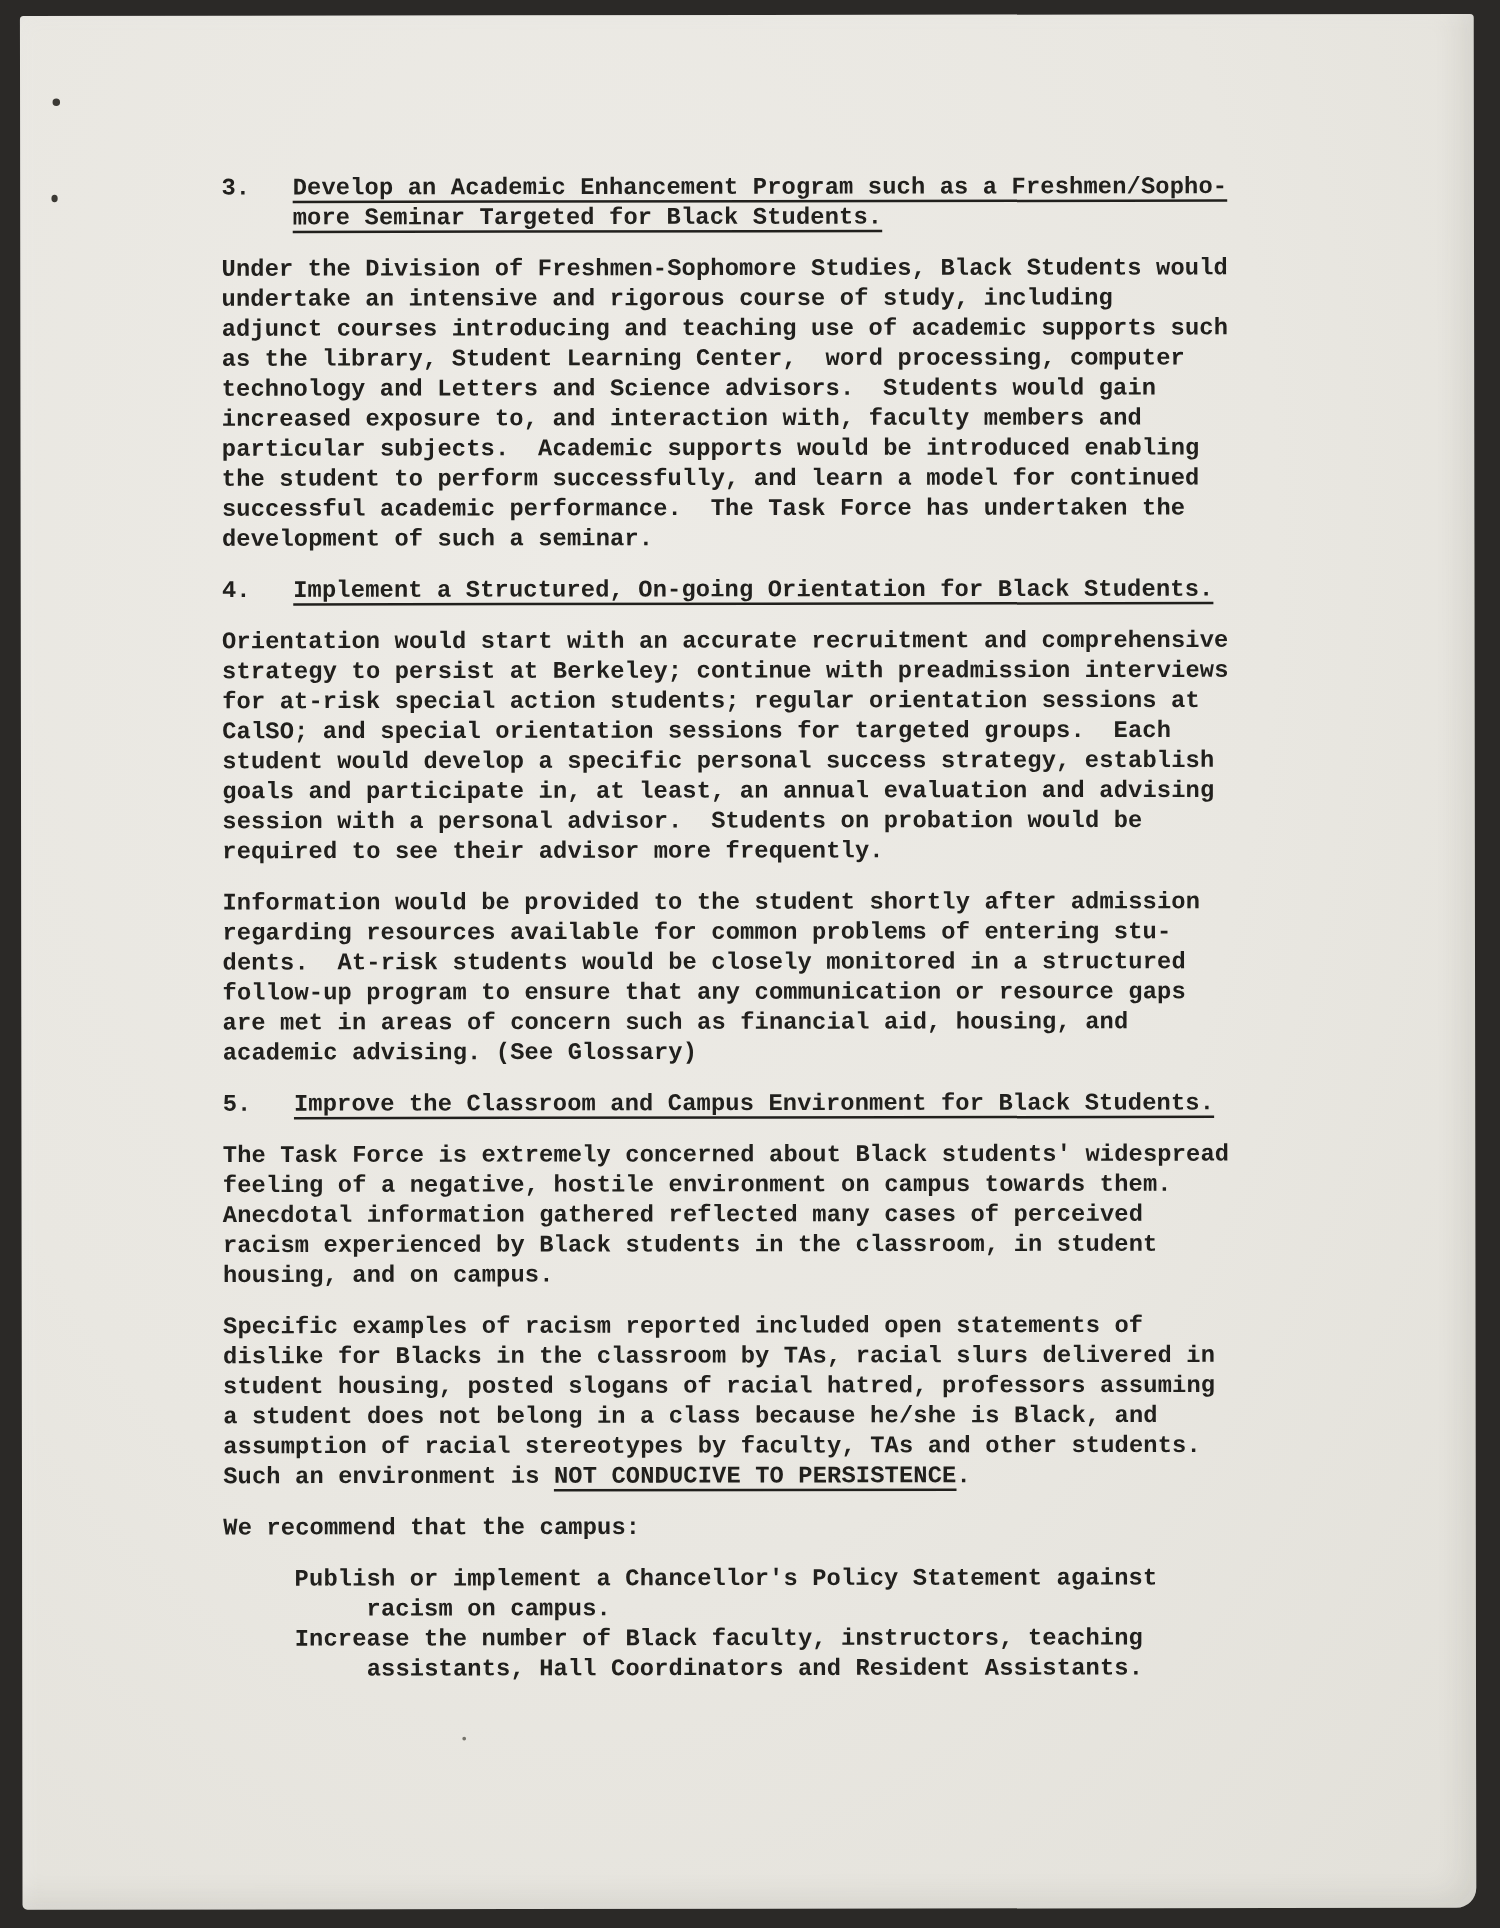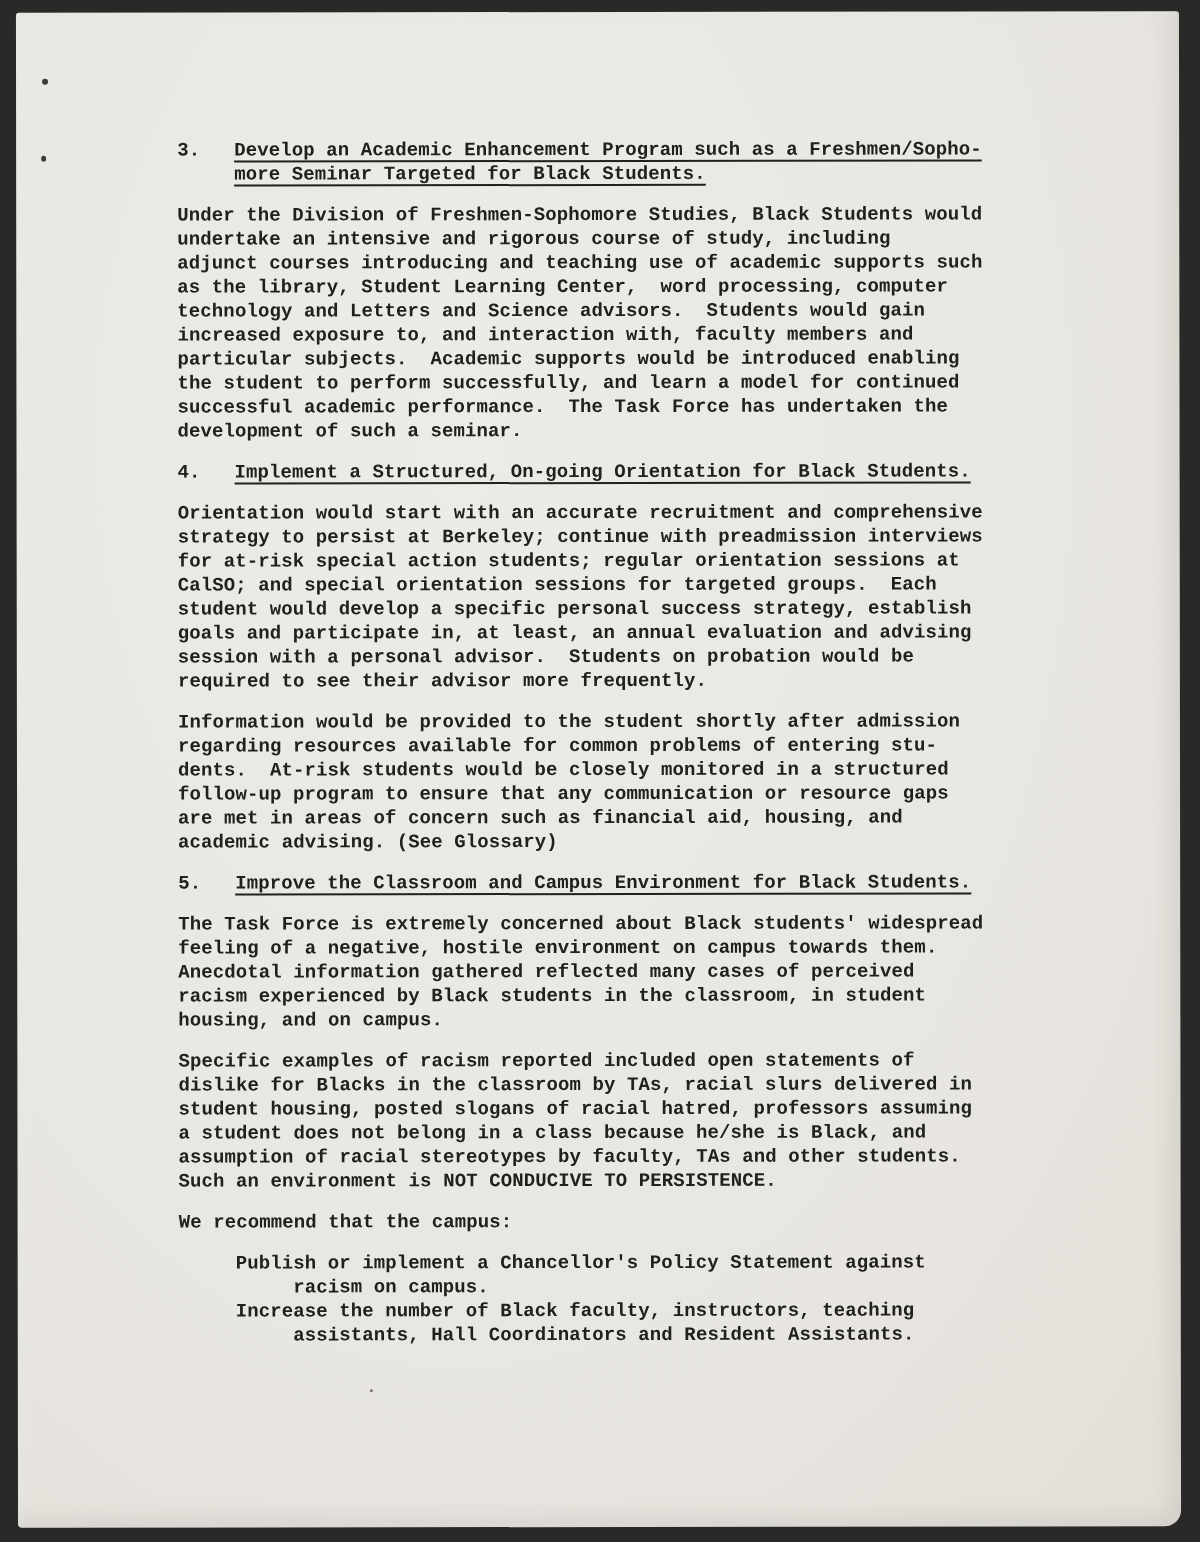--- a/index.html
+++ b/index.html
@@ -48,20 +48,21 @@
     white-space: pre-wrap;
     text-decoration: underline;
     text-decoration-thickness: 2px;
     text-underline-offset: 5px;
   }
   .para {
     margin: 0 0 17px 0;
     white-space: pre-wrap;
   }
   .inline-underline {
+    text-decoration: underline;
     text-decoration-thickness: 2px;
     text-underline-offset: 5px;
   }
   .rec-list { margin-left: 57px; }
   .rec-item { margin: 0; }
   .speck {
     position: absolute;
     border-radius: 50%;
     background: #3c3a35;
   }

